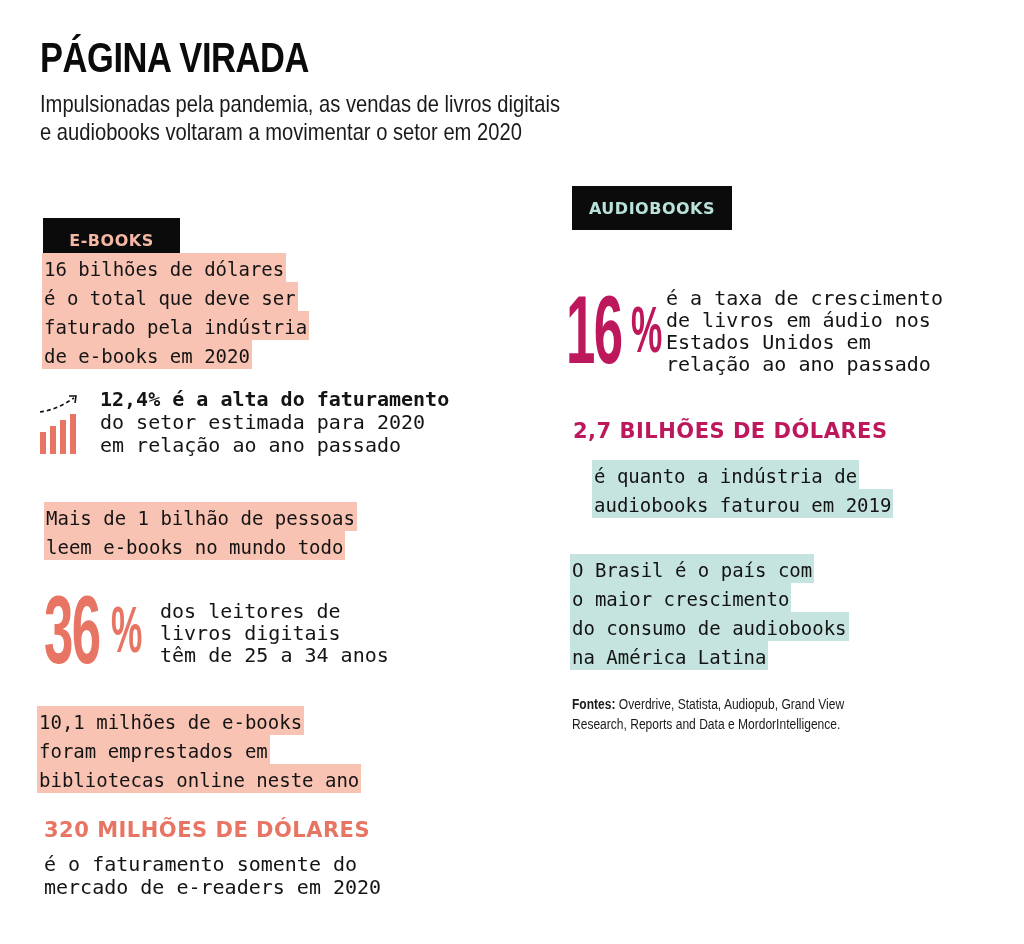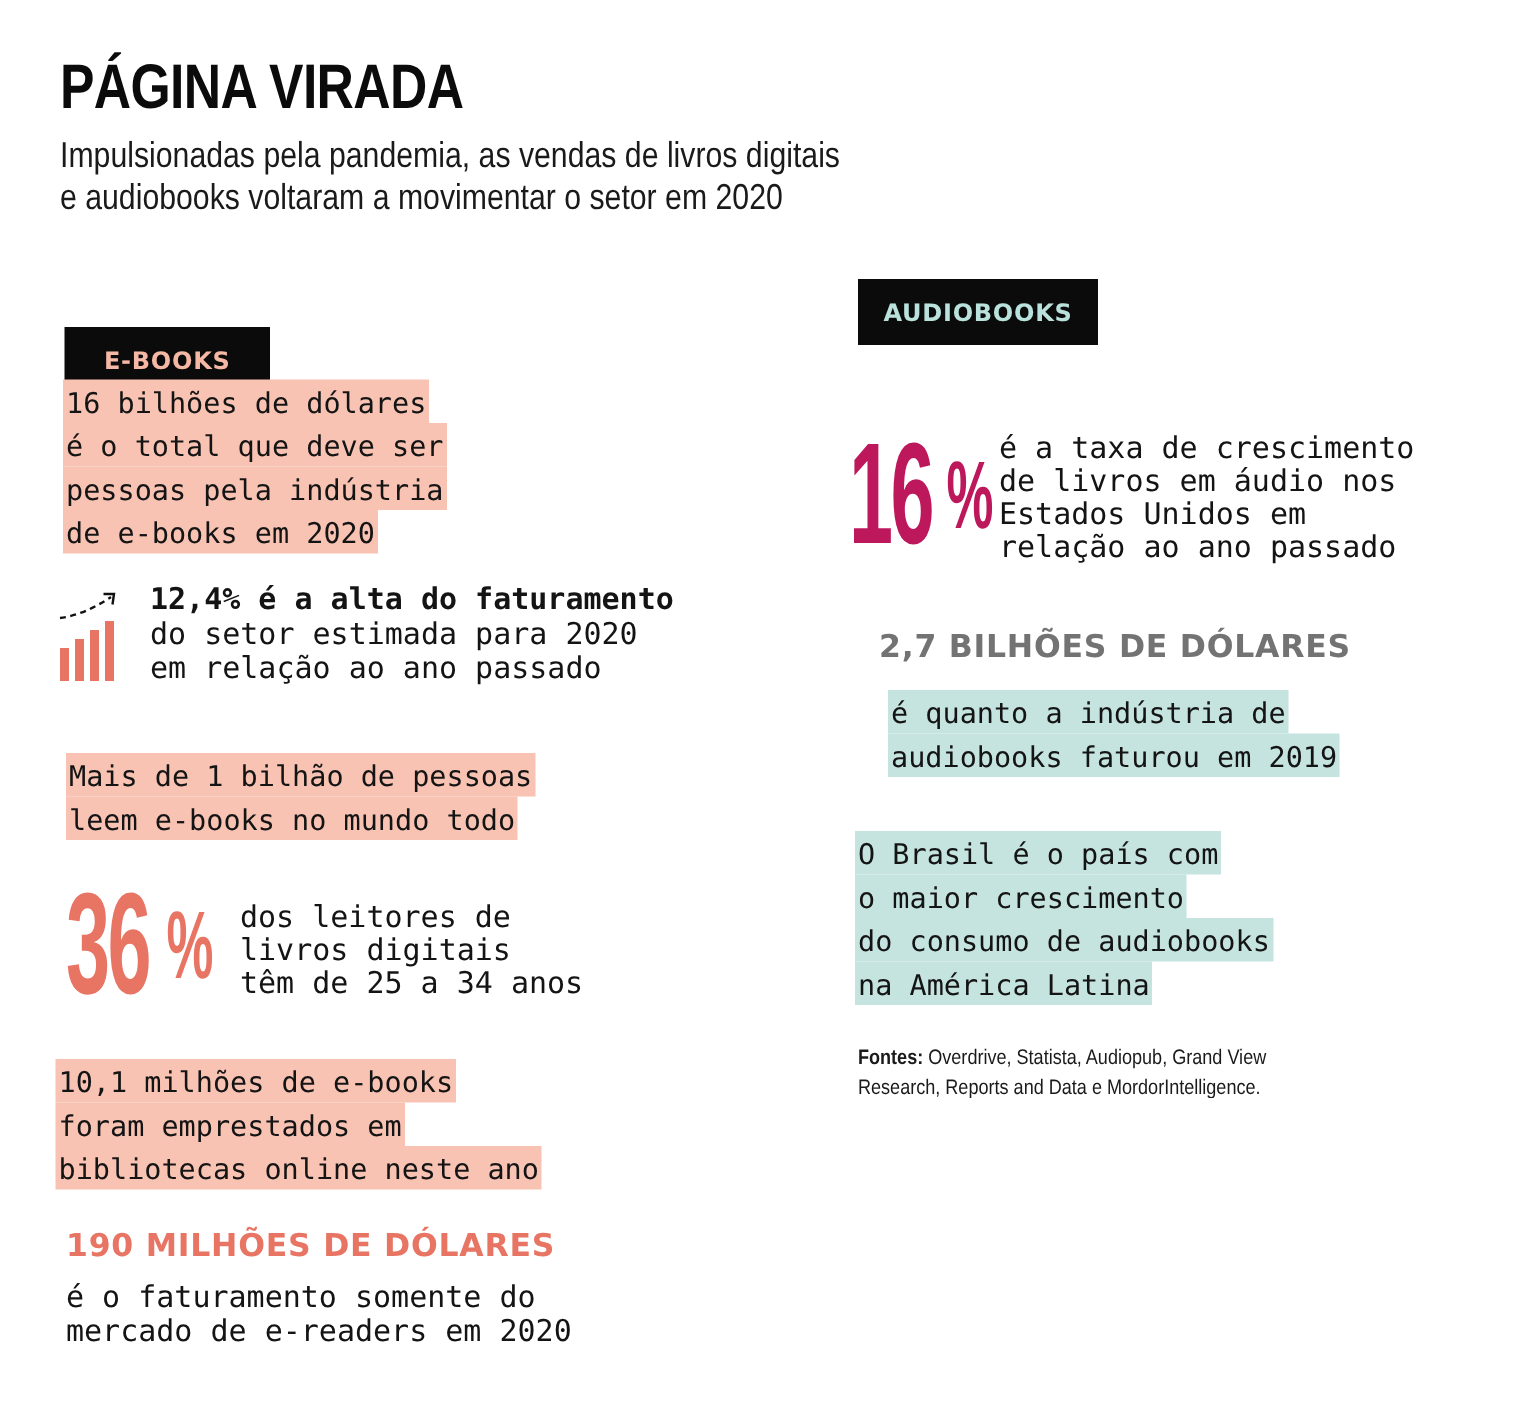--- a/index.html
+++ b/index.html
@@ -74,21 +74,21 @@
 <div class="abs subtitle">
   <div>Impulsionadas pela pandemia, as vendas de livros digitais</div>
   <div>e audiobooks voltaram a movimentar o setor em 2020</div>
 </div>
 
 <div class="abs tag tag-ebooks">E-BOOKS</div>
 
 <div class="abs mono hl-lines hl-pink" style="left:42px; top:253px;">
   <span>16 bilhões de dólares</span>
   <span>é o total que deve ser</span>
-  <span>pessoas pela indústria</span>
+  <span>faturado pela indústria</span>
   <span>de e-books em 2020</span>
 </div>
 
 <div class="abs" style="left:38px; top:392px;">
   <svg width="44" height="64" viewBox="0 0 44 64">
     <path d="M2 20 Q 18 18 36 6" fill="none" stroke="#111" stroke-width="1.6" stroke-dasharray="4 3"></path>
     <path d="M31 4 L38 4 L37 11" fill="none" stroke="#111" stroke-width="1.6"></path>
     <rect x="2" y="40" width="6" height="22" fill="#e87563"></rect>
     <rect x="12" y="34" width="6" height="28" fill="#e87563"></rect>
     <rect x="22" y="28" width="6" height="34" fill="#e87563"></rect>
@@ -115,40 +115,40 @@
   <div>livros digitais</div>
   <div>têm de 25 a 34 anos</div>
 </div>
 
 <div class="abs mono hl-lines hl-pink" style="left:37px; top:706px;">
   <span>10,1 milhões de e-books</span>
   <span>foram emprestados em</span>
   <span>bibliotecas online neste ano</span>
 </div>
 
-<div class="abs heading-accent" style="left:44px; top:818px; color:#e87563;">190 MILHÕES DE DÓLARES</div>
+<div class="abs heading-accent" style="left:44px; top:818px; color:#e87563;">320 MILHÕES DE DÓLARES</div>
 <div class="abs mono" style="left:44px; top:853px; line-height:23px; font-size:20px;">
   <div>é o faturamento somente do</div>
   <div>mercado de e-readers em 2020</div>
 </div>
 
 <div class="abs tag tag-audio">AUDIOBOOKS</div>
 
 <div class="abs big-num" style="left:566px; top:290px; color:#be185d;">
   <span class="big-digits">16</span>
   <span class="pct" style="margin-left:-36px;">%</span>
 </div>
 <div class="abs mono" style="left:666px; top:287px; line-height:22px; font-size:20px;">
   <div>é a taxa de crescimento</div>
   <div>de livros em áudio nos</div>
   <div>Estados Unidos em</div>
   <div>relação ao ano passado</div>
 </div>
 
-<div class="abs heading-accent" style="left:586px; top:419px; color:#737373;">2,7 BILHÕES DE DÓLARES</div>
+<div class="abs heading-accent" style="left:573px; top:419px; color:#be185d;">2,7 BILHÕES DE DÓLARES</div>
 <div class="abs mono hl-lines hl-teal" style="left:570px; top:460px;margin-left:22px;">
   <span>é quanto a indústria de</span>
   <span>audiobooks faturou em 2019</span>
 </div>
 
 <div class="abs mono hl-lines hl-teal" style="left:570px; top:554px;">
   <span>O Brasil é o país com</span>
   <span>o maior crescimento</span>
   <span>do consumo de audiobooks</span>
   <span>na América Latina</span>

